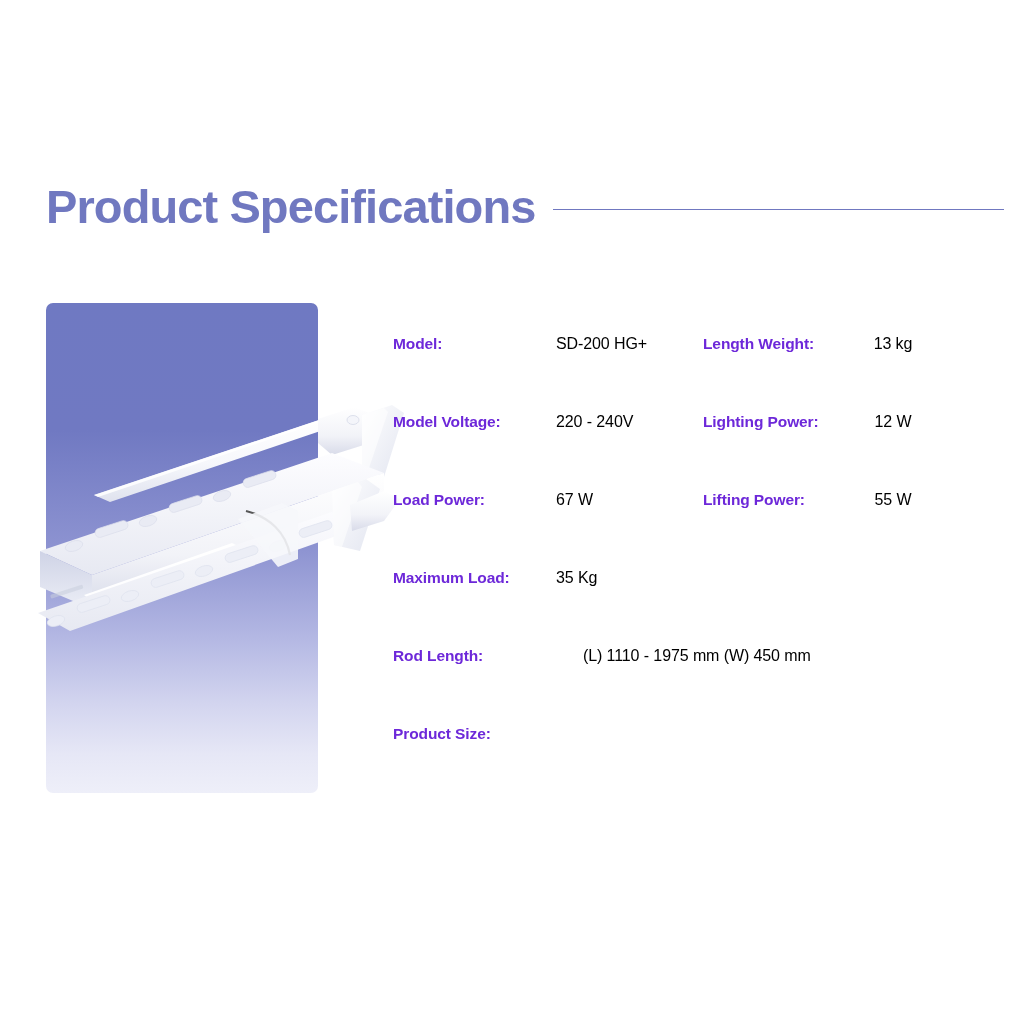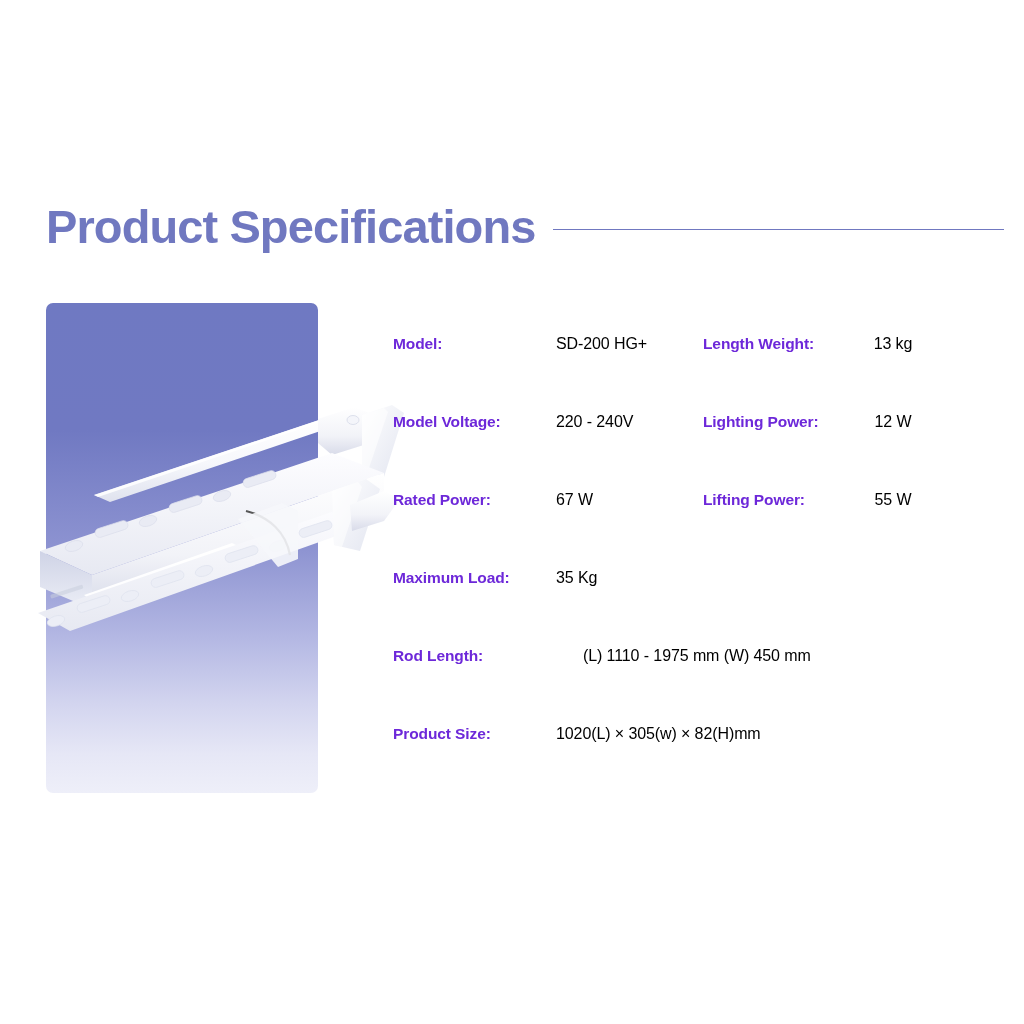--- a/index.html
+++ b/index.html
@@ -24,21 +24,20 @@
 
   
   .heading-row {
     position: absolute;
     left: 46px;
     top: 174px;
     width: 958px;
     height: 64px;
     display: flex;
     align-items: center;
-    margin-top: 20px;
   }
   .page-title {
     font-size: 47px;
     font-weight: 700;
     letter-spacing: -0.9px;
     color: #7078c0;
     line-height: 1;
     white-space: nowrap;
   }
   .title-rule {
@@ -222,36 +221,35 @@
     </div>
 
     <div class="spec-row">
       <div class="cell label c-label-left">Model Voltage:</div>
       <div class="cell value c-value-left">220 - 240V</div>
       <div class="cell label c-label-right">Lighting Power:</div>
       <div class="cell value c-value-right">12 W</div>
     </div>
 
     <div class="spec-row">
-      <div class="cell label c-label-left">Rated Power:</div>
+      <div class="cell label c-label-left">Load Power:</div>
       <div class="cell value c-value-left">67 W</div>
       <div class="cell label c-label-right">Lifting Power:</div>
       <div class="cell value c-value-right">55 W</div>
     </div>
 
     <div class="spec-row">
       <div class="cell label c-label-left">Maximum Load:</div>
       <div class="cell value c-value-wide-a">35 Kg</div>
     </div>
 
     <div class="spec-row">
       <div class="cell label c-label-left">Rod Length:</div>
       <div class="cell value c-value-wide-b">(L) 1110 - 1975 mm  (W) 450 mm</div>
     </div>
 
     <div class="spec-row">
       <div class="cell label c-label-left">Product Size:</div>
-      <div class="cell value c-value-wide-a">1020(L) × 305(w) × 82(H)mm</div>
     </div>
 
   </div>
 
 </div>
 
 </body></html>

